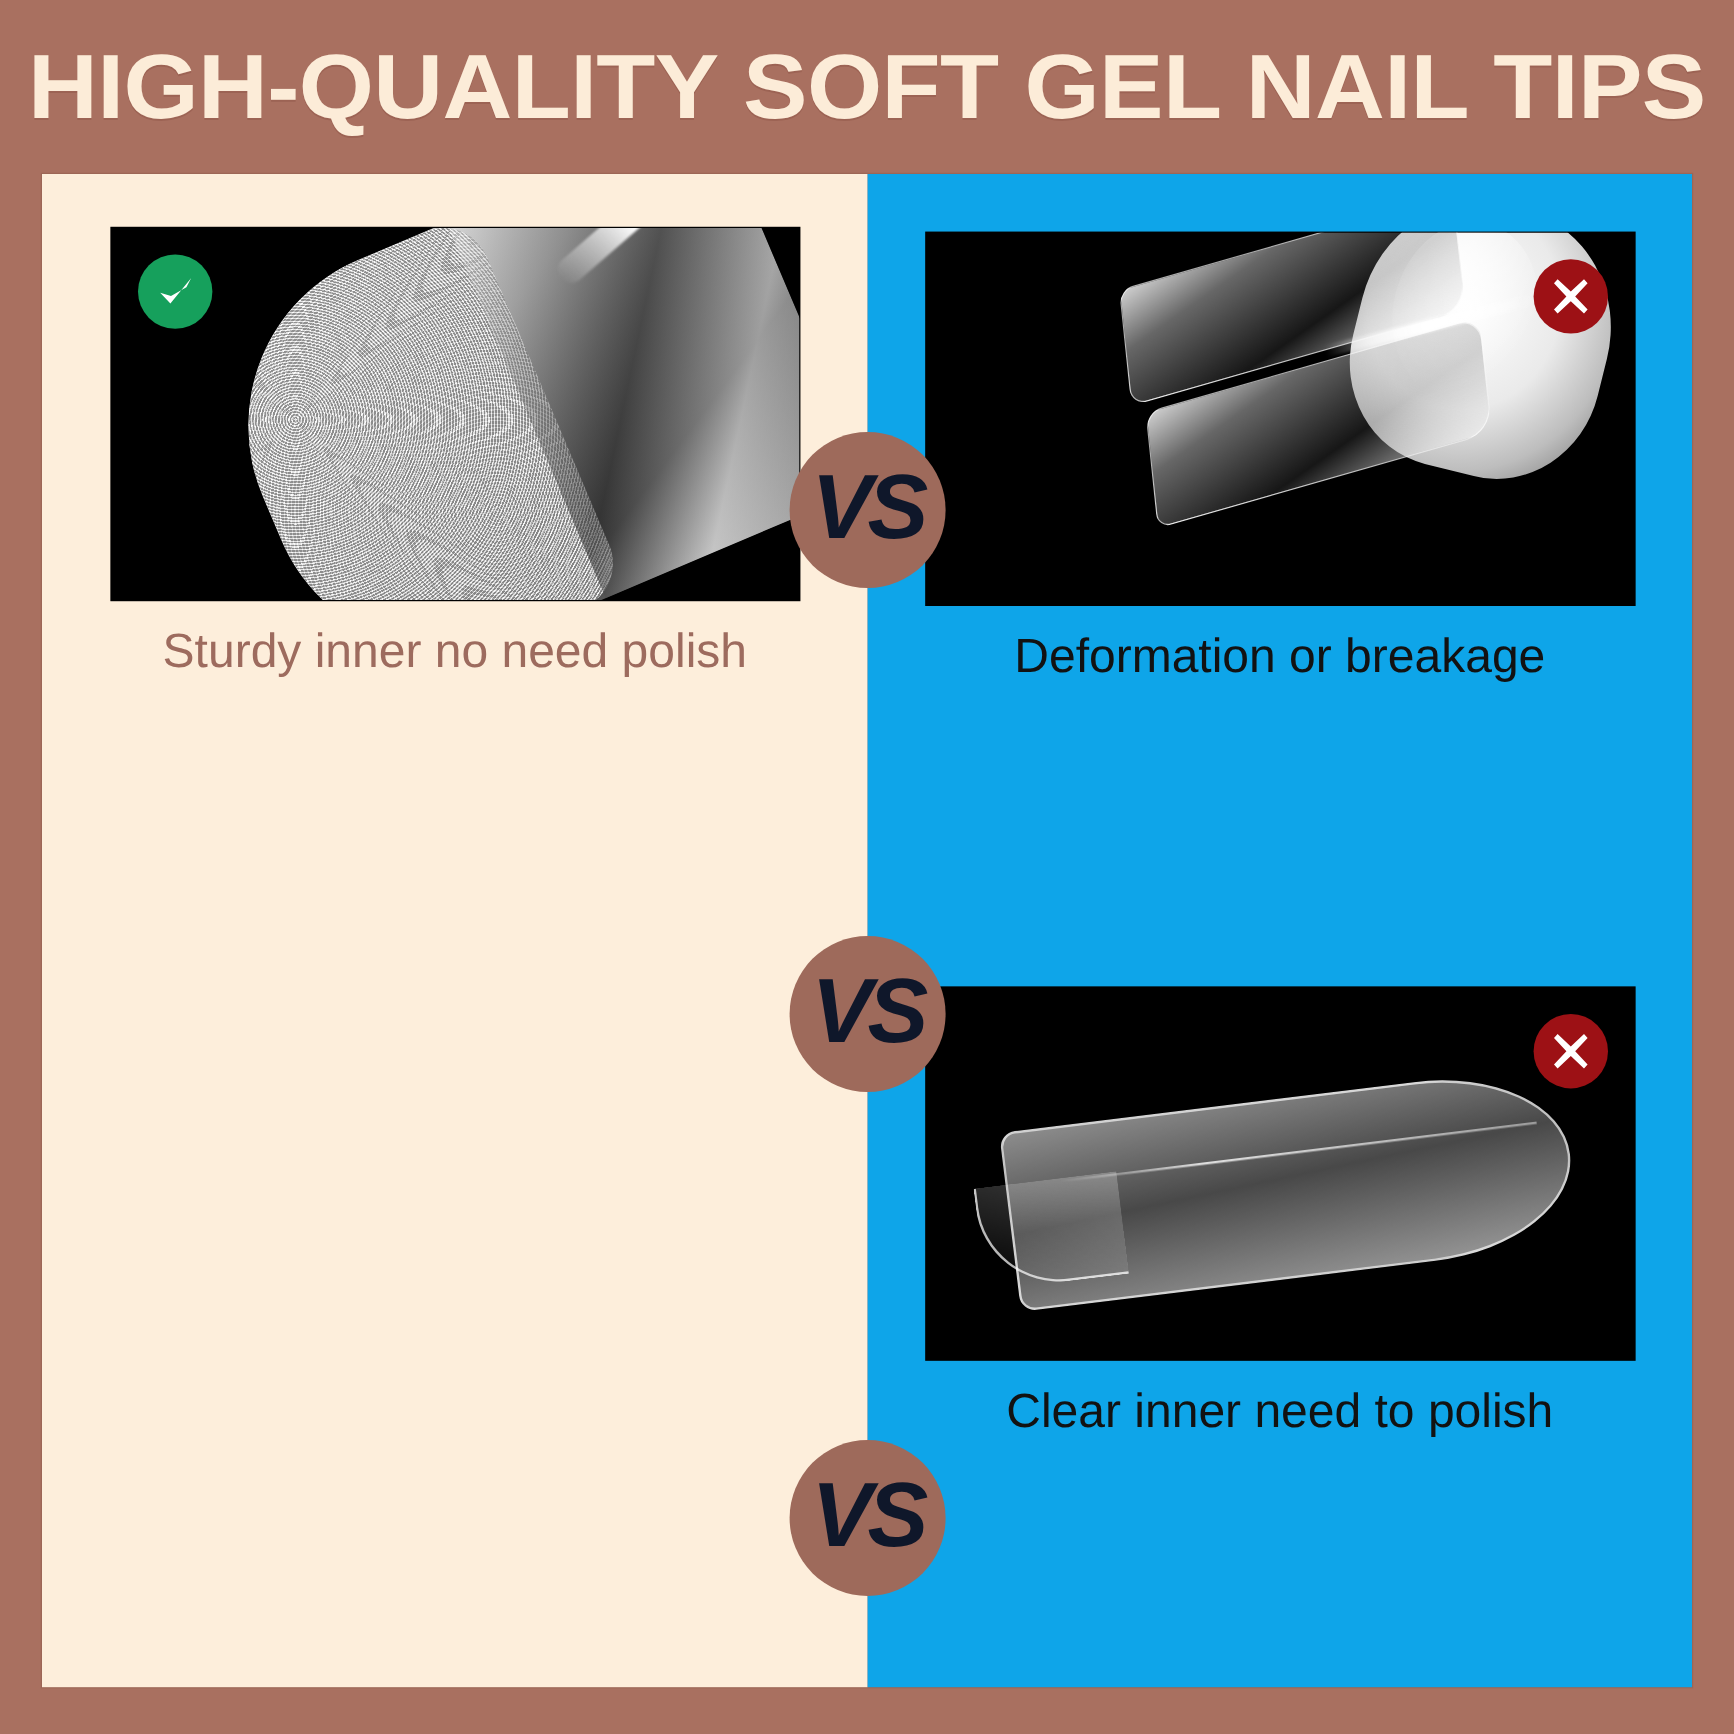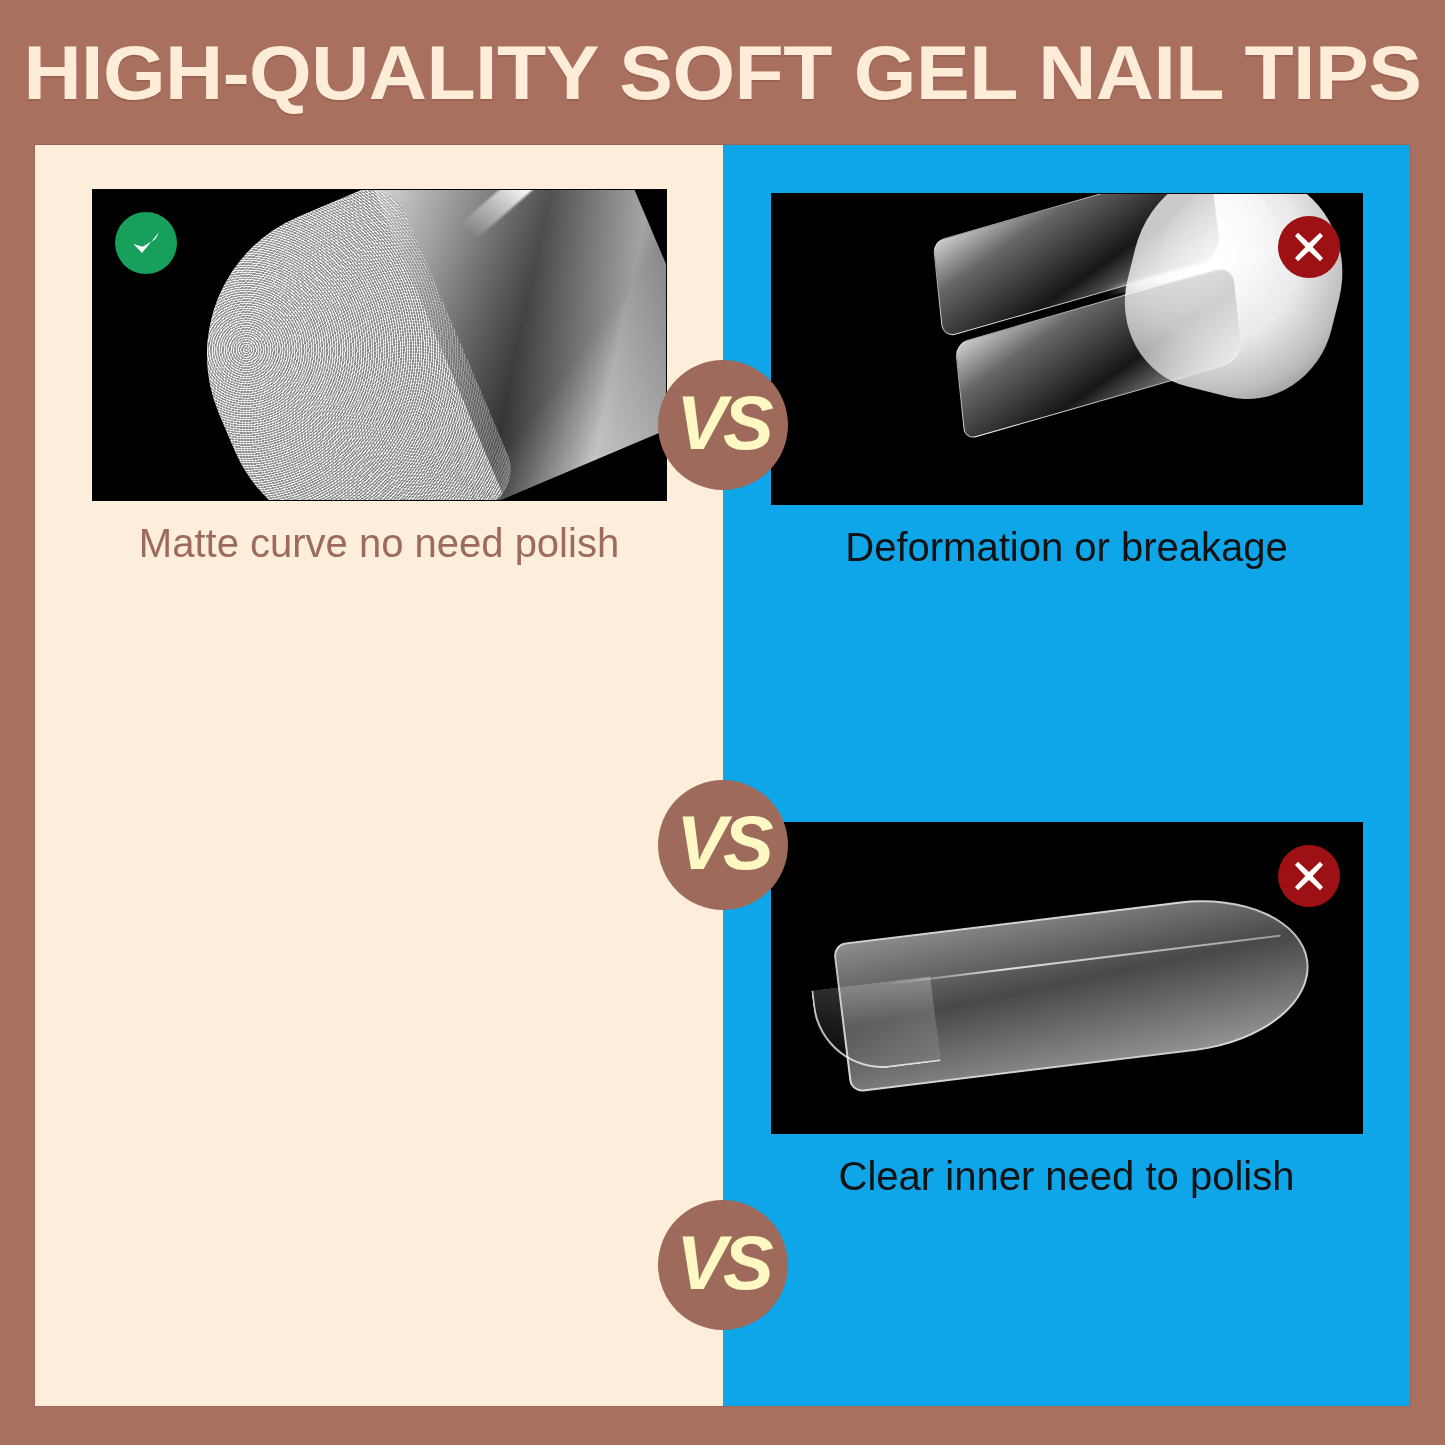--- a/index.html
+++ b/index.html
@@ -80,21 +80,21 @@
   .vs{
     position:absolute;
     width:130px; height:130px; border-radius:50%;
     background:#9e6a5b;
     display:flex; align-items:center; justify-content:center;
     z-index:20;
     left:688px;
     transform:translateX(-50%);
   }
   .vs span{
-    color:#fef9c3;
+    color:#0f172a;
     font-size:76px;
     font-weight:bold;
     font-style:italic;
     letter-spacing:-4px;
     line-height:1;
     transform:translateY(-2px);
   }
   .vs-1{ top:215px; }
   .vs-2{ top:635px; }
   .vs-3{ top:1055px; }
@@ -298,21 +298,21 @@
         <div class="matte-tip">
           <div class="matte-tex"></div>
           <div class="matte-gloss"></div>
         </div>
         <div class="badge badge-check">
           <svg viewBox="0 0 24 24" aria-hidden="true">
             <path d="M4.5 12.6 L9.6 18 L20 5.2 L17.6 9.8 L9.9 14.2 Z" fill="#ffffff"></path>
           </svg>
         </div>
       </div>
-      <div class="caption cap-good">Matte curve no need polish</div>
+      <div class="caption cap-good">Sturdy inner no need polish</div>
     </div>
 
   </div>
 
   <div class="col col-bad">
 
     <div class="cell r1">
       <div class="photo">
         <div class="brk-bottle"></div>
         <div class="brk-piece brk-top"></div>

